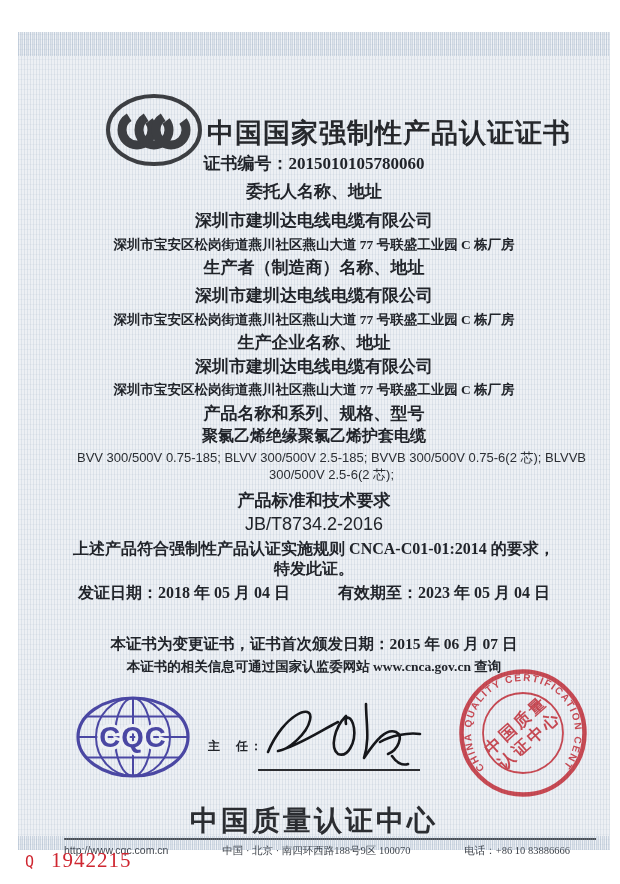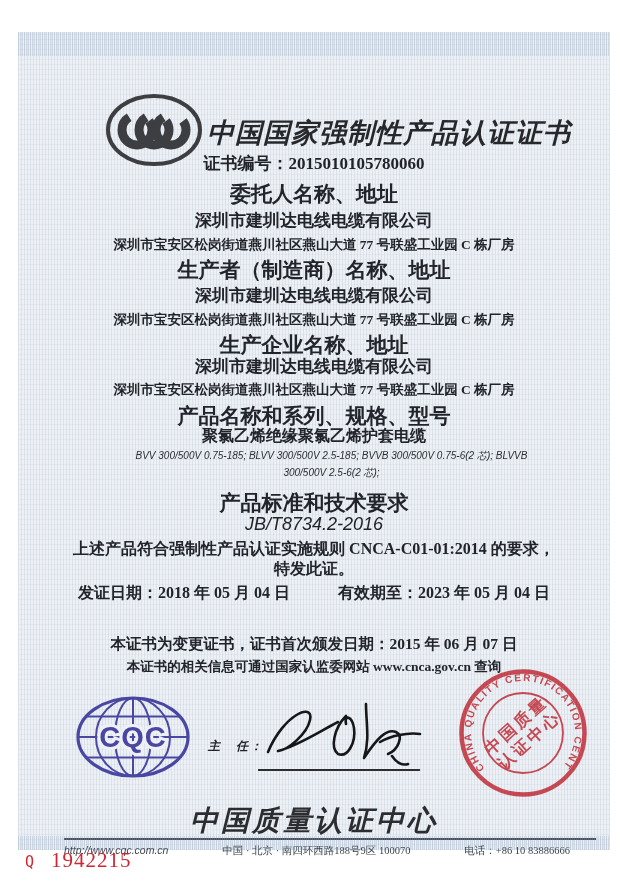--- a/index.html
+++ b/index.html
@@ -23,29 +23,29 @@
   }
   .paper::before{
     content:"";position:absolute;left:0;right:0;top:0;height:24px;
     background:repeating-linear-gradient(90deg, rgba(138,160,186,.30) 0 1px, rgba(255,255,255,0) 1px 2px);
   }
   .paper::after{
     content:"";position:absolute;left:0;right:0;bottom:0;height:14px;
     background:repeating-linear-gradient(90deg, rgba(138,160,186,.30) 0 1px, rgba(255,255,255,0) 1px 2px);
   }
   .line{position:absolute;left:0;right:0;text-align:center;white-space:nowrap;color:var(--ink);}
-  .hei{font-family:"Liberation Sans", sans-serif;font-style:italic;}
+  .hei{font-family:"Liberation Sans", sans-serif;}
   .kai{font-family:"Liberation Serif", serif;}
   .b{font-weight:bold;}
   .title{top:83px;font-size:27px;letter-spacing:1px;font-weight:bold;color:#26282c;}
   .certno{top:120px;font-size:17px;}
-  .sec-h{font-size:21px;}
+  .sec-h{font-size:17px;}
   .name-l{font-size:17px;font-weight:600;}
   .addr-l{font-size:13.5px;font-weight:600;}
-  .spec{font-size:10px;color:#2b2e33;padding-left:35px;}
+  .spec{font-size:13px;color:#2b2e33;padding-left:35px;}
   .dates{top:551px;display:flex;justify-content:center;gap:48px;font-size:16px;font-weight:bold;}
   .org-title{top:770px;font-size:28px;letter-spacing:3px;font-weight:600;color:#2b2d31;}
   .footer-rule{position:absolute;left:46px;top:806px;width:532px;height:2px;background:#4a4d52;}
   .footer-row{
     position:absolute;left:46px;right:40px;top:812px;display:flex;justify-content:space-between;
     font-size:10.5px;color:#3a3f46;
   }
   .serial{
     position:absolute;left:25px;top:848px;display:flex;align-items:baseline;gap:17px;
     color:var(--serial-red);

